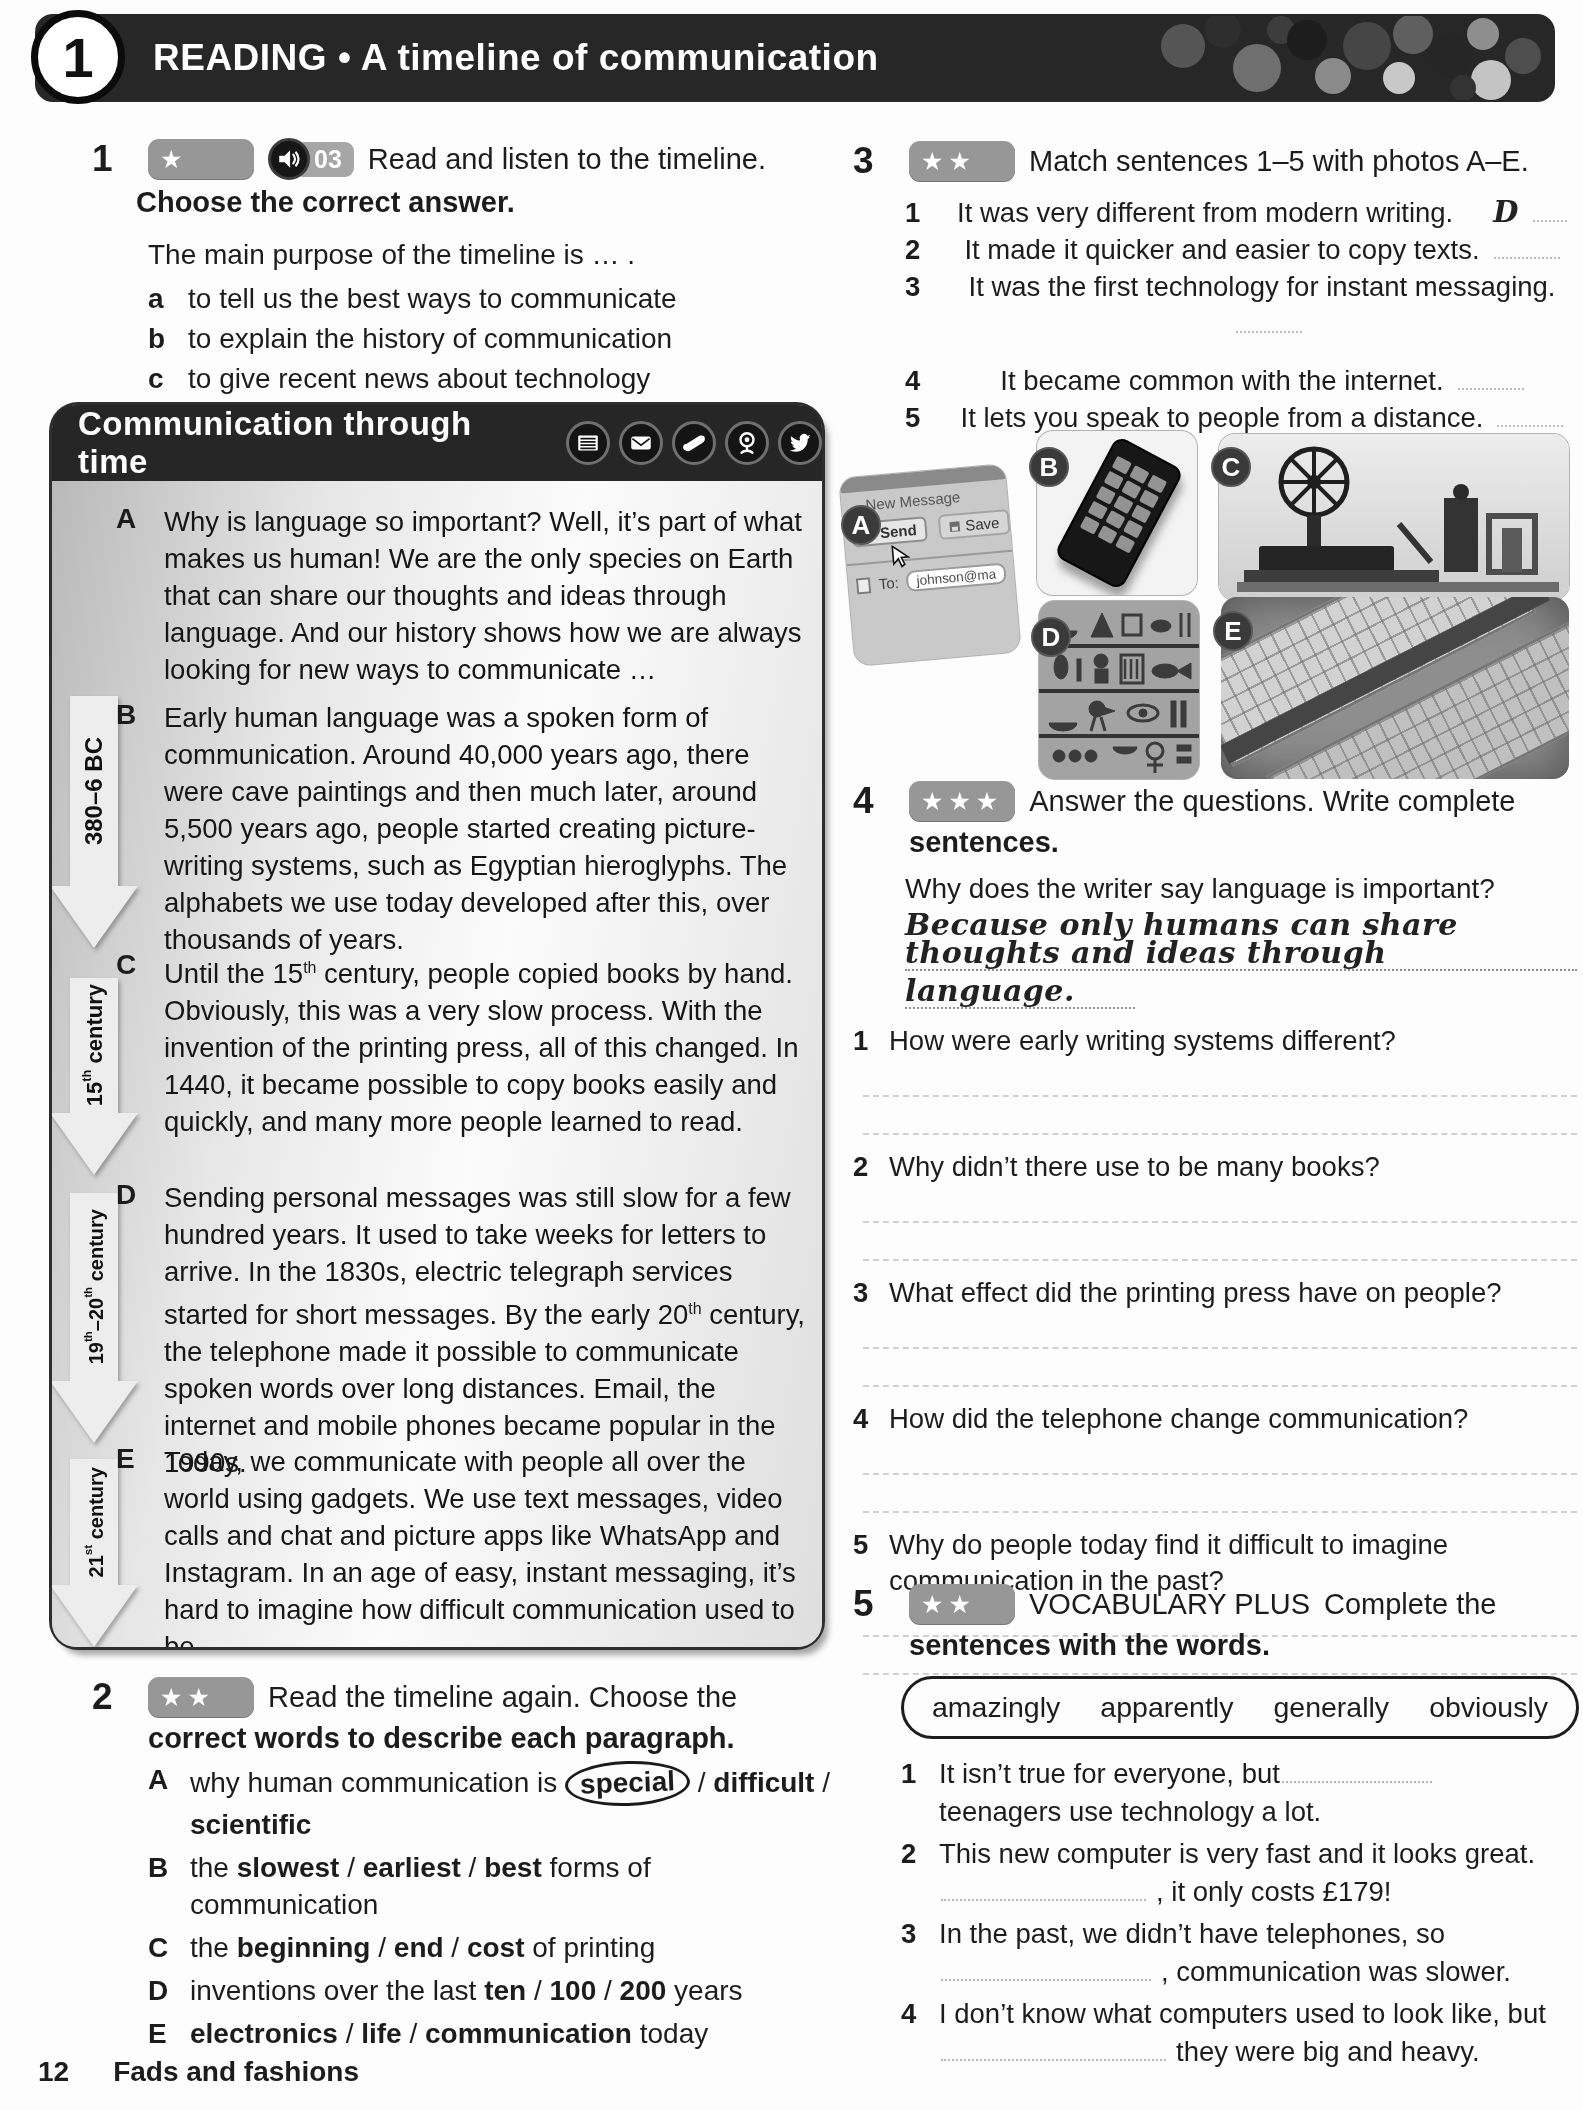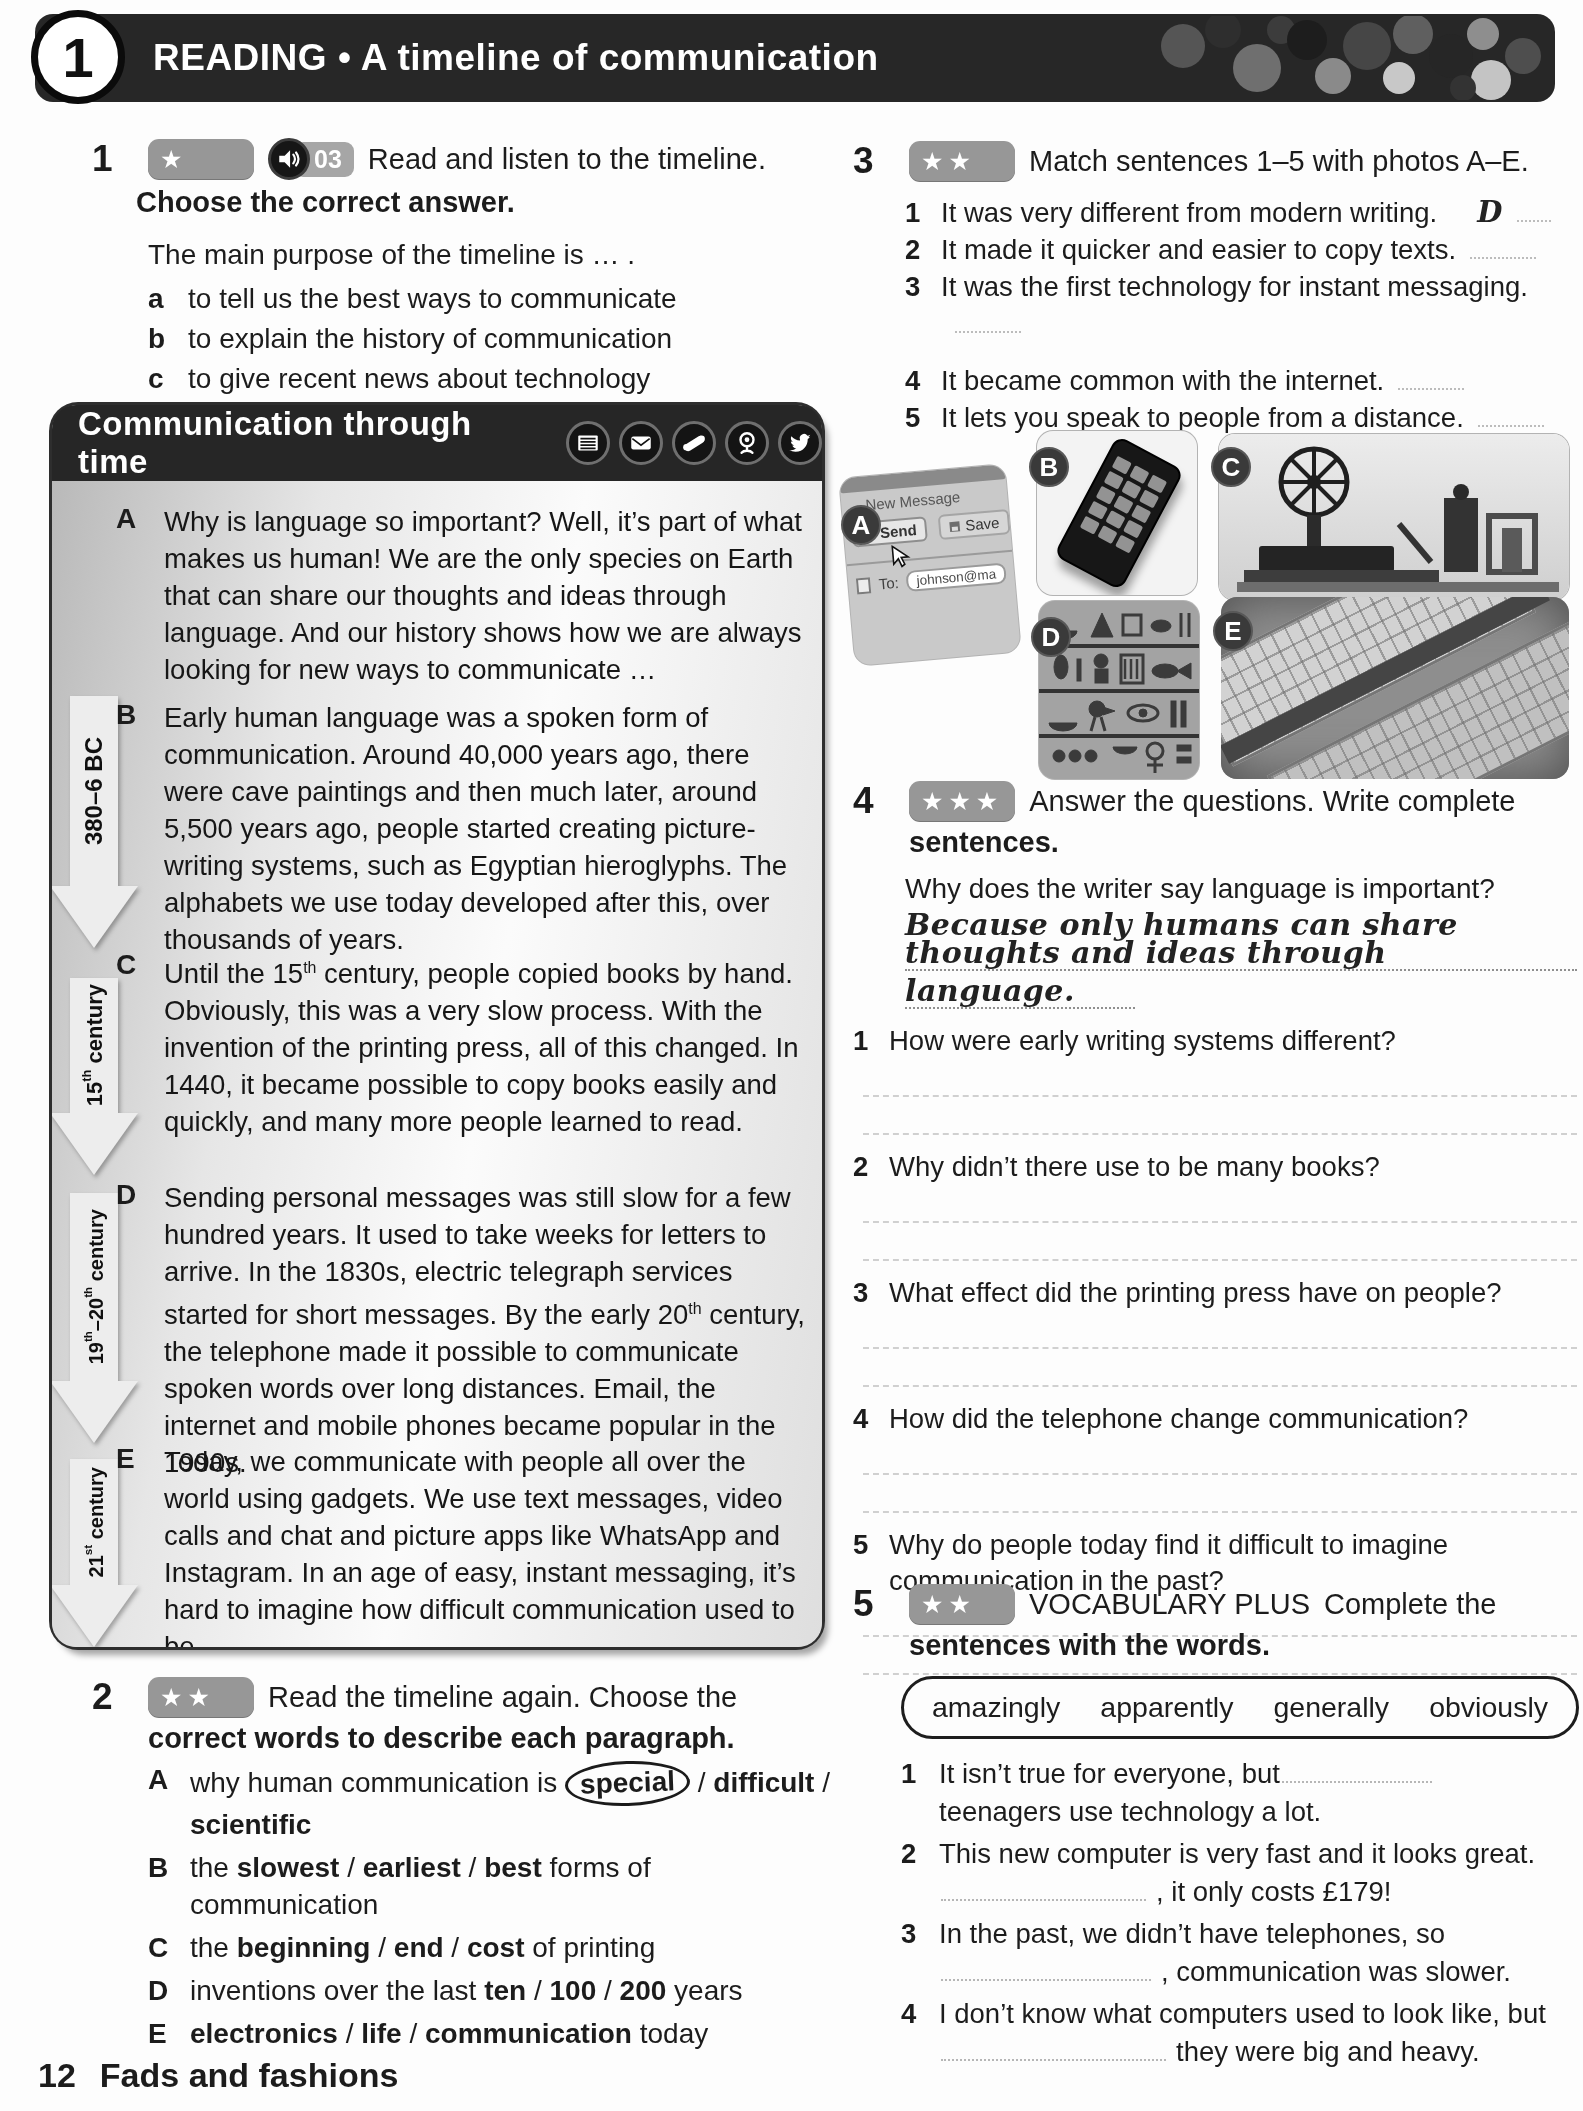--- a/index.html
+++ b/index.html
@@ -67,29 +67,29 @@
 
   
   .ex2 { position:absolute; left:92px; top:1676px; width:740px; }
   .ex2 .line2 { margin:4px 0 0 56px; font-size:29px; font-weight:700; }
   .opt2 { display:flex; margin:6px 0 0 56px; font-size:28px; line-height:37px; }
   .opt2-letter { width:42px; flex:0 0 42px; font-weight:700; }
   .choice { font-weight:700; }
   .circ { border:3px solid #1b1b1b; border-radius:50%; padding:0 12px 2px; display:inline-block;
     transform:rotate(-2deg); }
 
-  .footer { position:absolute; left:38px; top:2056px; display:flex; gap:24px;
-    font-size:34px; font-weight:700; }
+  .footer { position:absolute; left:38px; top:2056px; display:flex; gap:44px;
+    font-size:28px; font-weight:700; }
 
   
   .ex3 { position:absolute; left:853px; top:140px; width:730px; }
   .ex3 .sents { margin:12px 0 0 52px; }
   .s { display:flex; font-size:27.5px; line-height:37px; }
   .s-num { width:36px; flex:0 0 36px; font-weight:700; }
-  .s-body { flex:1; }
+  .s-body { flex:1;text-align:center; }
   .slot { display:inline-block; width:66px; border-bottom:2px dotted #adadad;
     height:24px; margin-left:14px; vertical-align:baseline; opacity:.8; }
   .hand { font-family:"DejaVu Serif", serif; font-style:italic; font-weight:700;
     color:#222; letter-spacing:.5px; }
   .s .hand { font-size:29px; margin-left:40px; }
   .gap { height:20px; }
 
   
   .photos { position:absolute; left:845px; top:425px; width:738px; height:362px; }
   .photo { position:absolute; border-radius:16px; overflow:hidden; box-shadow:0 0 0 1px #b3b3b3; }

